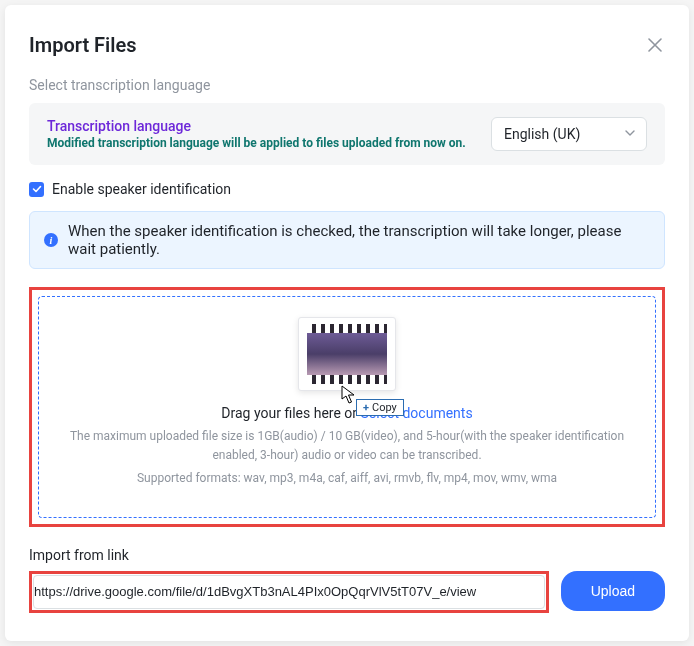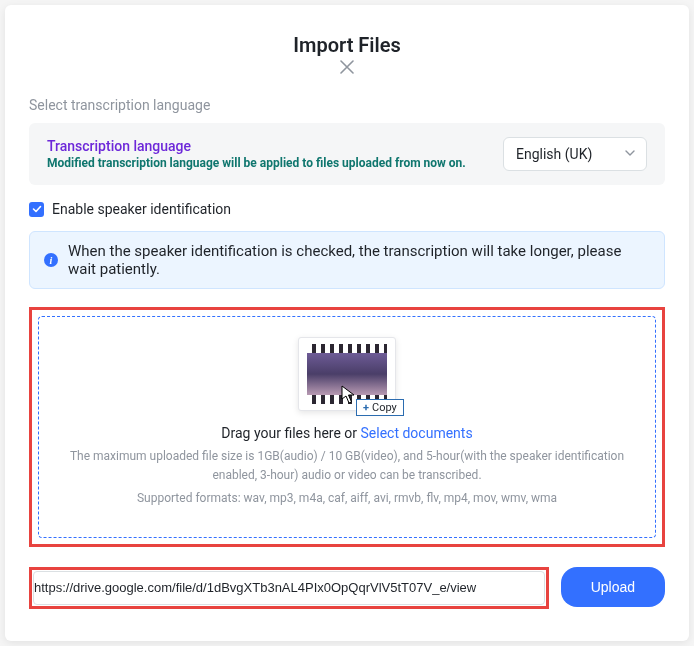--- a/index.html
+++ b/index.html
@@ -18,21 +18,20 @@
     border-radius: 6px;
     padding: 28px 24px;
     box-shadow: 0 2px 8px rgba(0,0,0,0.08);
     position: relative;
   }
   .modal-header {
     display: flex;
     justify-content: space-between;
     align-items: center;
     margin-bottom: 20px;
-    flex-direction: column;
   }
   .modal-title {
     font-size: 20px;
     font-weight: 600;
     color: #1f2329;
   }
   .close-btn {
     width: 20px; height: 20px;
     cursor: pointer;
     display: flex; align-items: center; justify-content: center;
@@ -65,21 +64,21 @@
     color: #0f766e;
     font-weight: bold;
   }
   .lang-select {
     background: #fff;
     border: 1px solid #dbe0e3;
     border-radius: 6px;
     padding: 8px 32px 8px 12px;
     font-size: 14px;
     color: #1f2329;
-    width: 144px;
+    width: 156px;
     position: relative;
     cursor: pointer;
     display: flex;
     align-items: center;
   }
   .lang-select .chevron {
     position: absolute;
     right: 10px;
     top: 50%;
     transform: translateY(-50%);
@@ -295,20 +294,21 @@
         <div class="filmstrip"></div>
       </div>
       <div class="drag-text">
         <span>Drag your files here or </span><a>Select documents</a>
       </div>
       <div class="dz-note">The maximum uploaded file size is 1GB(audio) / 10 GB(video), and 5-hour(with the speaker identification enabled, 3-hour) audio or video can be transcribed.</div>
       <div class="dz-note">Supported formats: wav, mp3, m4a, caf, aiff, avi, rmvb, flv, mp4, mov, wmv, wma</div>
     </div>
   </div>
 
+  <div class="import-label">Import from link</div>
   <div class="import-row">
     <div class="url-outer">
       <input class="url-input" type="text" value="https://drive.google.com/file/d/1dBvgXTb3nAL4PIx0OpQqrVlV5tT07V_e/view" style="">
     </div>
     <button class="upload-btn">Upload</button>
   </div>
 
   <div class="cursor-overlay">
     <svg viewBox="0 0 16 20">
         <path d="M1 1 L1 14 L5 11 L8 18 L10.5 17 L7.5 10 L13 10 Z" fill="#fff" stroke="#000" stroke-width="1"></path>

